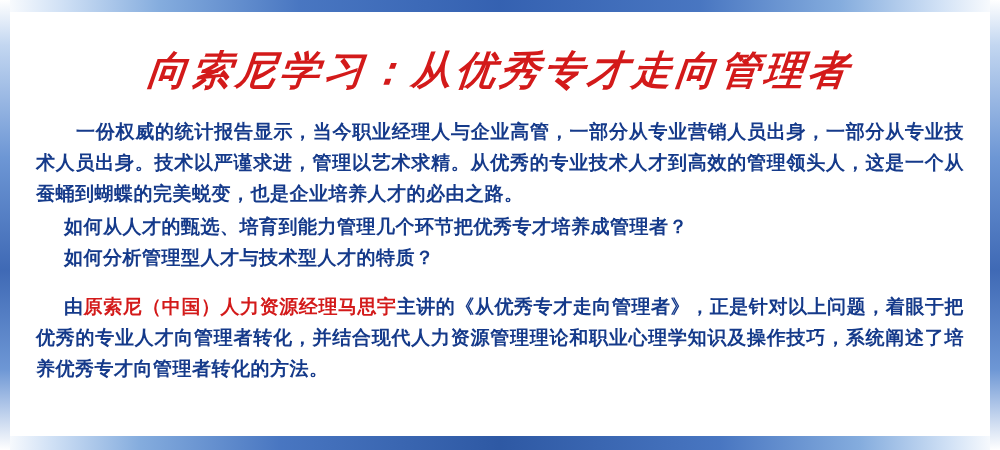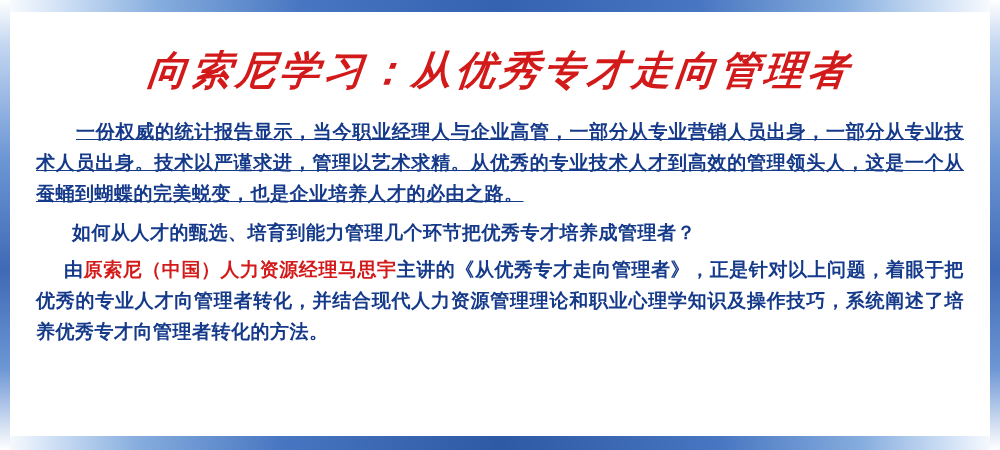--- a/index.html
+++ b/index.html
@@ -88,29 +88,27 @@
     font-weight: bold;
     letter-spacing: 0.5px;
   }
   .para {
     margin: 0 0 2px 0;
     text-align: justify;
     text-justify: inter-character;
   }
   .indent {
     text-indent: 40px;
-    text-decoration: underline;
   }
   .q-line {
-    margin: 8px;
+    margin: 0;
     text-indent: 28px;
   }
   .last-block {
-    margin-top: 7px;
-    font-family: Liberation Mono, monospace;
+    margin-top: 18px;
   }
   .hl {
     color: #d31a1a;
     font-weight: bold;
   }
 </style>
 </head>
 <body>
 
 <div class="page">
@@ -119,19 +117,20 @@
   <div class="edge-left"></div>
   <div class="edge-right"></div>
 
   <div class="content">
     <h1 class="title">向索尼学习：从优秀专才走向管理者</h1>
 
     <div class="body-text">
       <p class="para indent">一份权威的统计报告显示，当今职业经理人与企业高管，一部分从专业营销人员出身，一部分从专业技术人员出身。技术以严谨求进，管理以艺术求精。从优秀的专业技术人才到高效的管理领头人，这是一个从蚕蛹到蝴蝶的完美蜕变，也是企业培养人才的必由之路。</p>
 
       <p class="q-line">如何从人才的甄选、培育到能力管理几个环节把优秀专才培养成管理者？</p>
+      <p class="q-line">如何分析管理型人才与技术型人才的特质？</p>
 
       <p class="para last-block" style="text-indent:28px;">
         <span>由</span><span class="hl">原索尼（中国）人力资源经理马思宇</span><span>主讲的《从优秀专才走向管理者》，正是针对以上问题，着眼于把优秀的专业人才向管理者转化，并结合现代人力资源管理理论和职业心理学知识及操作技巧，系统阐述了培养优秀专才向管理者转化的方法。</span>
       </p>
     </div>
   </div>
 </div>
 
 </body></html>

